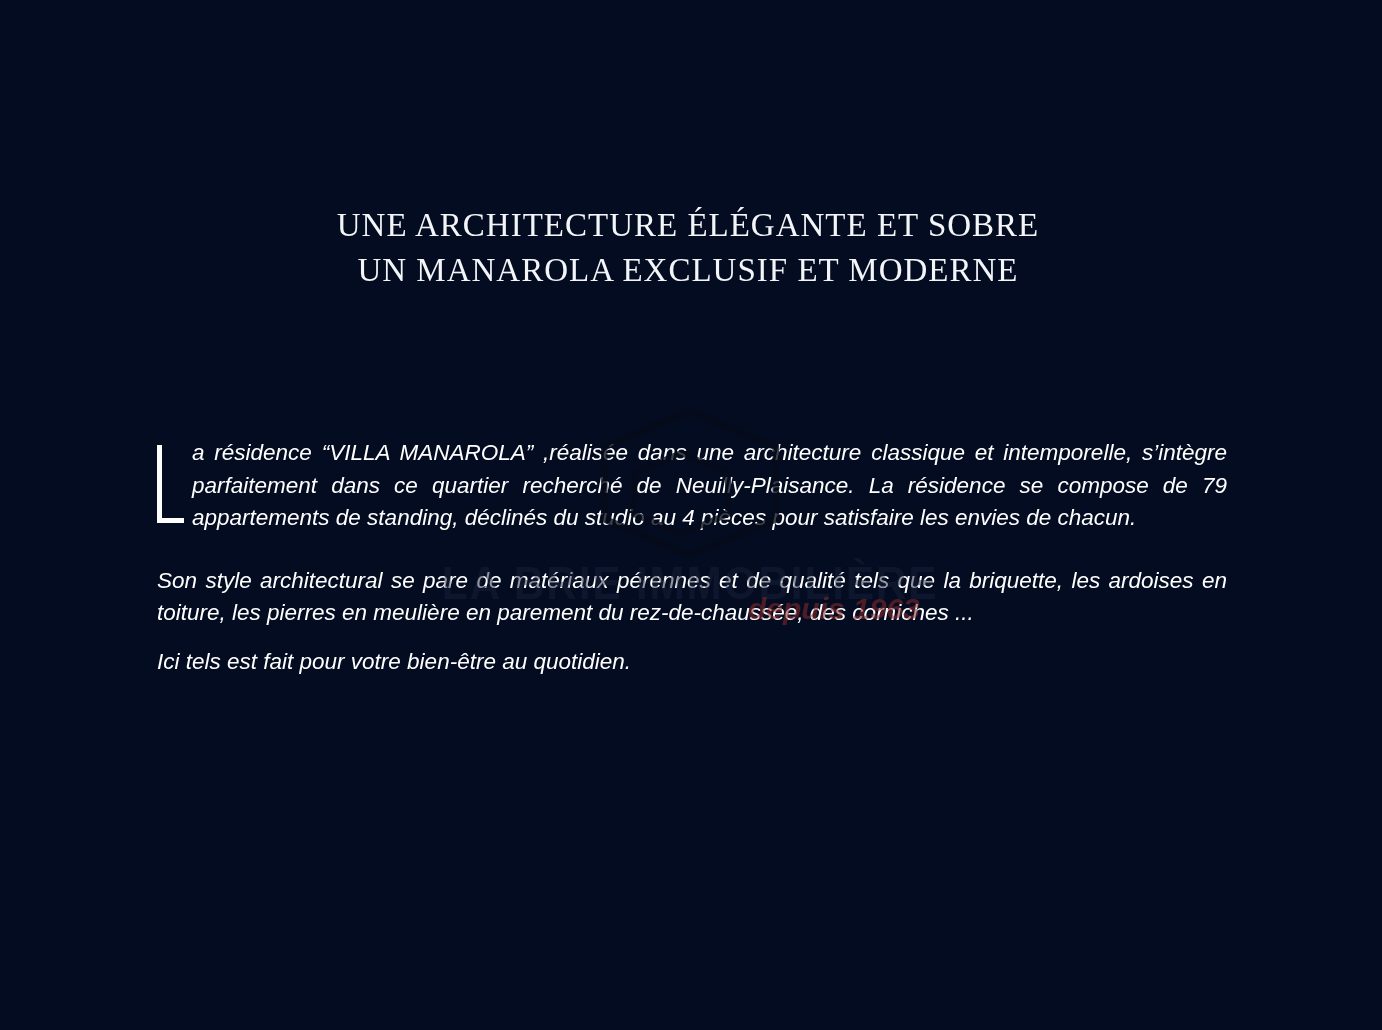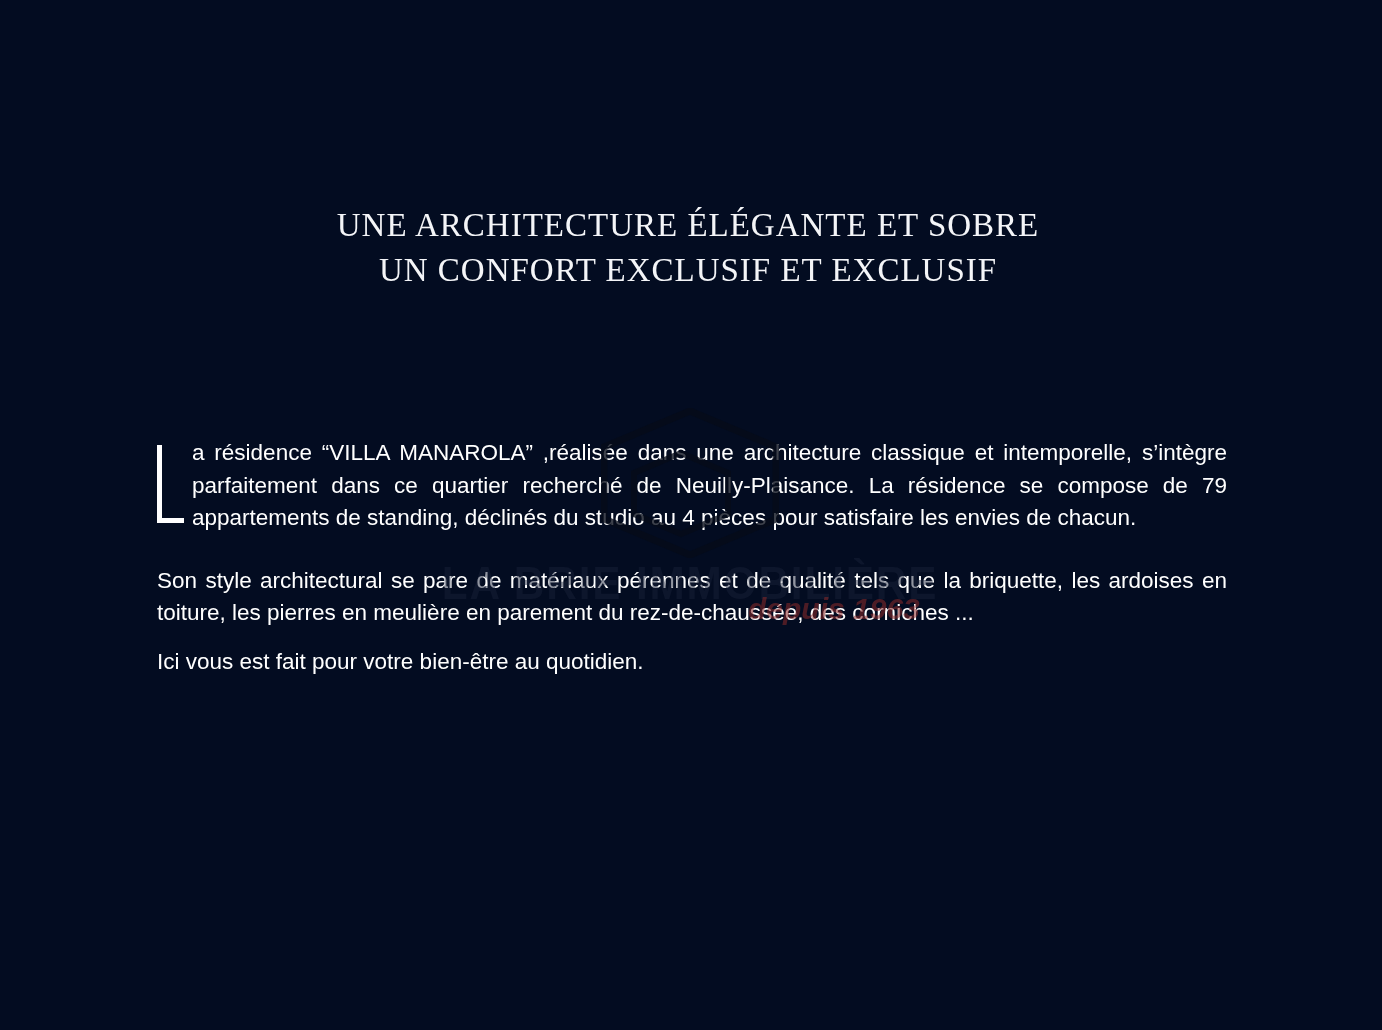--- a/index.html
+++ b/index.html
@@ -35,21 +35,21 @@
     position: absolute;
     left: 157px;
     top: 437px;
     width: 1070px;
     color: #ffffff;
     font-size: 22.5px;
     line-height: 32.6px;
     text-align: justify;
     z-index: 1;
   }
-  .content p { margin: 0 0 30px 0; }
+  .content p { margin: 0 0 30px 0; font-style: italic; }
   .content p.tight { margin-bottom: 16px; }
   .dropcap {
     float: left;
     width: 22px;
     height: 73px;
     border-left: 5px solid #ffffff;
     border-bottom: 5px solid #ffffff;
     margin: 8px 8px 0 0;
   }
   .sr {
@@ -95,31 +95,31 @@
     color: rgba(138, 42, 42, 0.55);
   }
 </style>
 </head>
 <body>
 
 <div class="page">
 
   <div class="title-block">
     <div>UNE ARCHITECTURE ÉLÉGANTE ET SOBRE</div>
-    <div>UN CONFORT EXCLUSIF ET EXCLUSIF</div>
+    <div>UN MANAROLA EXCLUSIF ET MODERNE</div>
   </div>
 
   <div class="content">
     <p>
       <span class="dropcap">
           <span class="sr">L</span>
         </span><span>a résidence “VILLA MANAROLA” ,réalisée dans une architecture classique et intemporelle, s’intègre parfaitement dans ce quartier recherché de Neuilly-Plaisance. La résidence se compose de 79 appartements de standing, déclinés du studio au 4 pièces pour satisfaire les envies de chacun.</span>
     </p>
     <p class="tight">Son style architectural se pare de matériaux pérennes et de qualité tels que la briquette, les ardoises en toiture, les pierres en meulière en parement du rez-de-chaussée, des corniches ...</p>
-    <p>Ici vous est fait pour votre bien-être au quotidien.</p>
+    <p>Ici tels est fait pour votre bien-être au quotidien.</p>
   </div>
 
   <div class="watermark">
     <svg class="wm-hex" width="178" height="150" viewBox="0 0 178 150">
       <polygon points="89,3 175,39 175,111 89,147 3,111 3,39" fill="none" stroke="rgba(6,11,24,0.78)" stroke-width="7"></polygon>
       <polygon points="80,45 127,65 127,106 80,126 33,106 33,65" fill="none" stroke="rgba(6,11,24,0.78)" stroke-width="6"></polygon>
     </svg>
     <div class="wm-name">LA BRIE IMMOBILIÈRE</div>
     <div class="wm-tagline">depuis 1963</div>
   </div>

